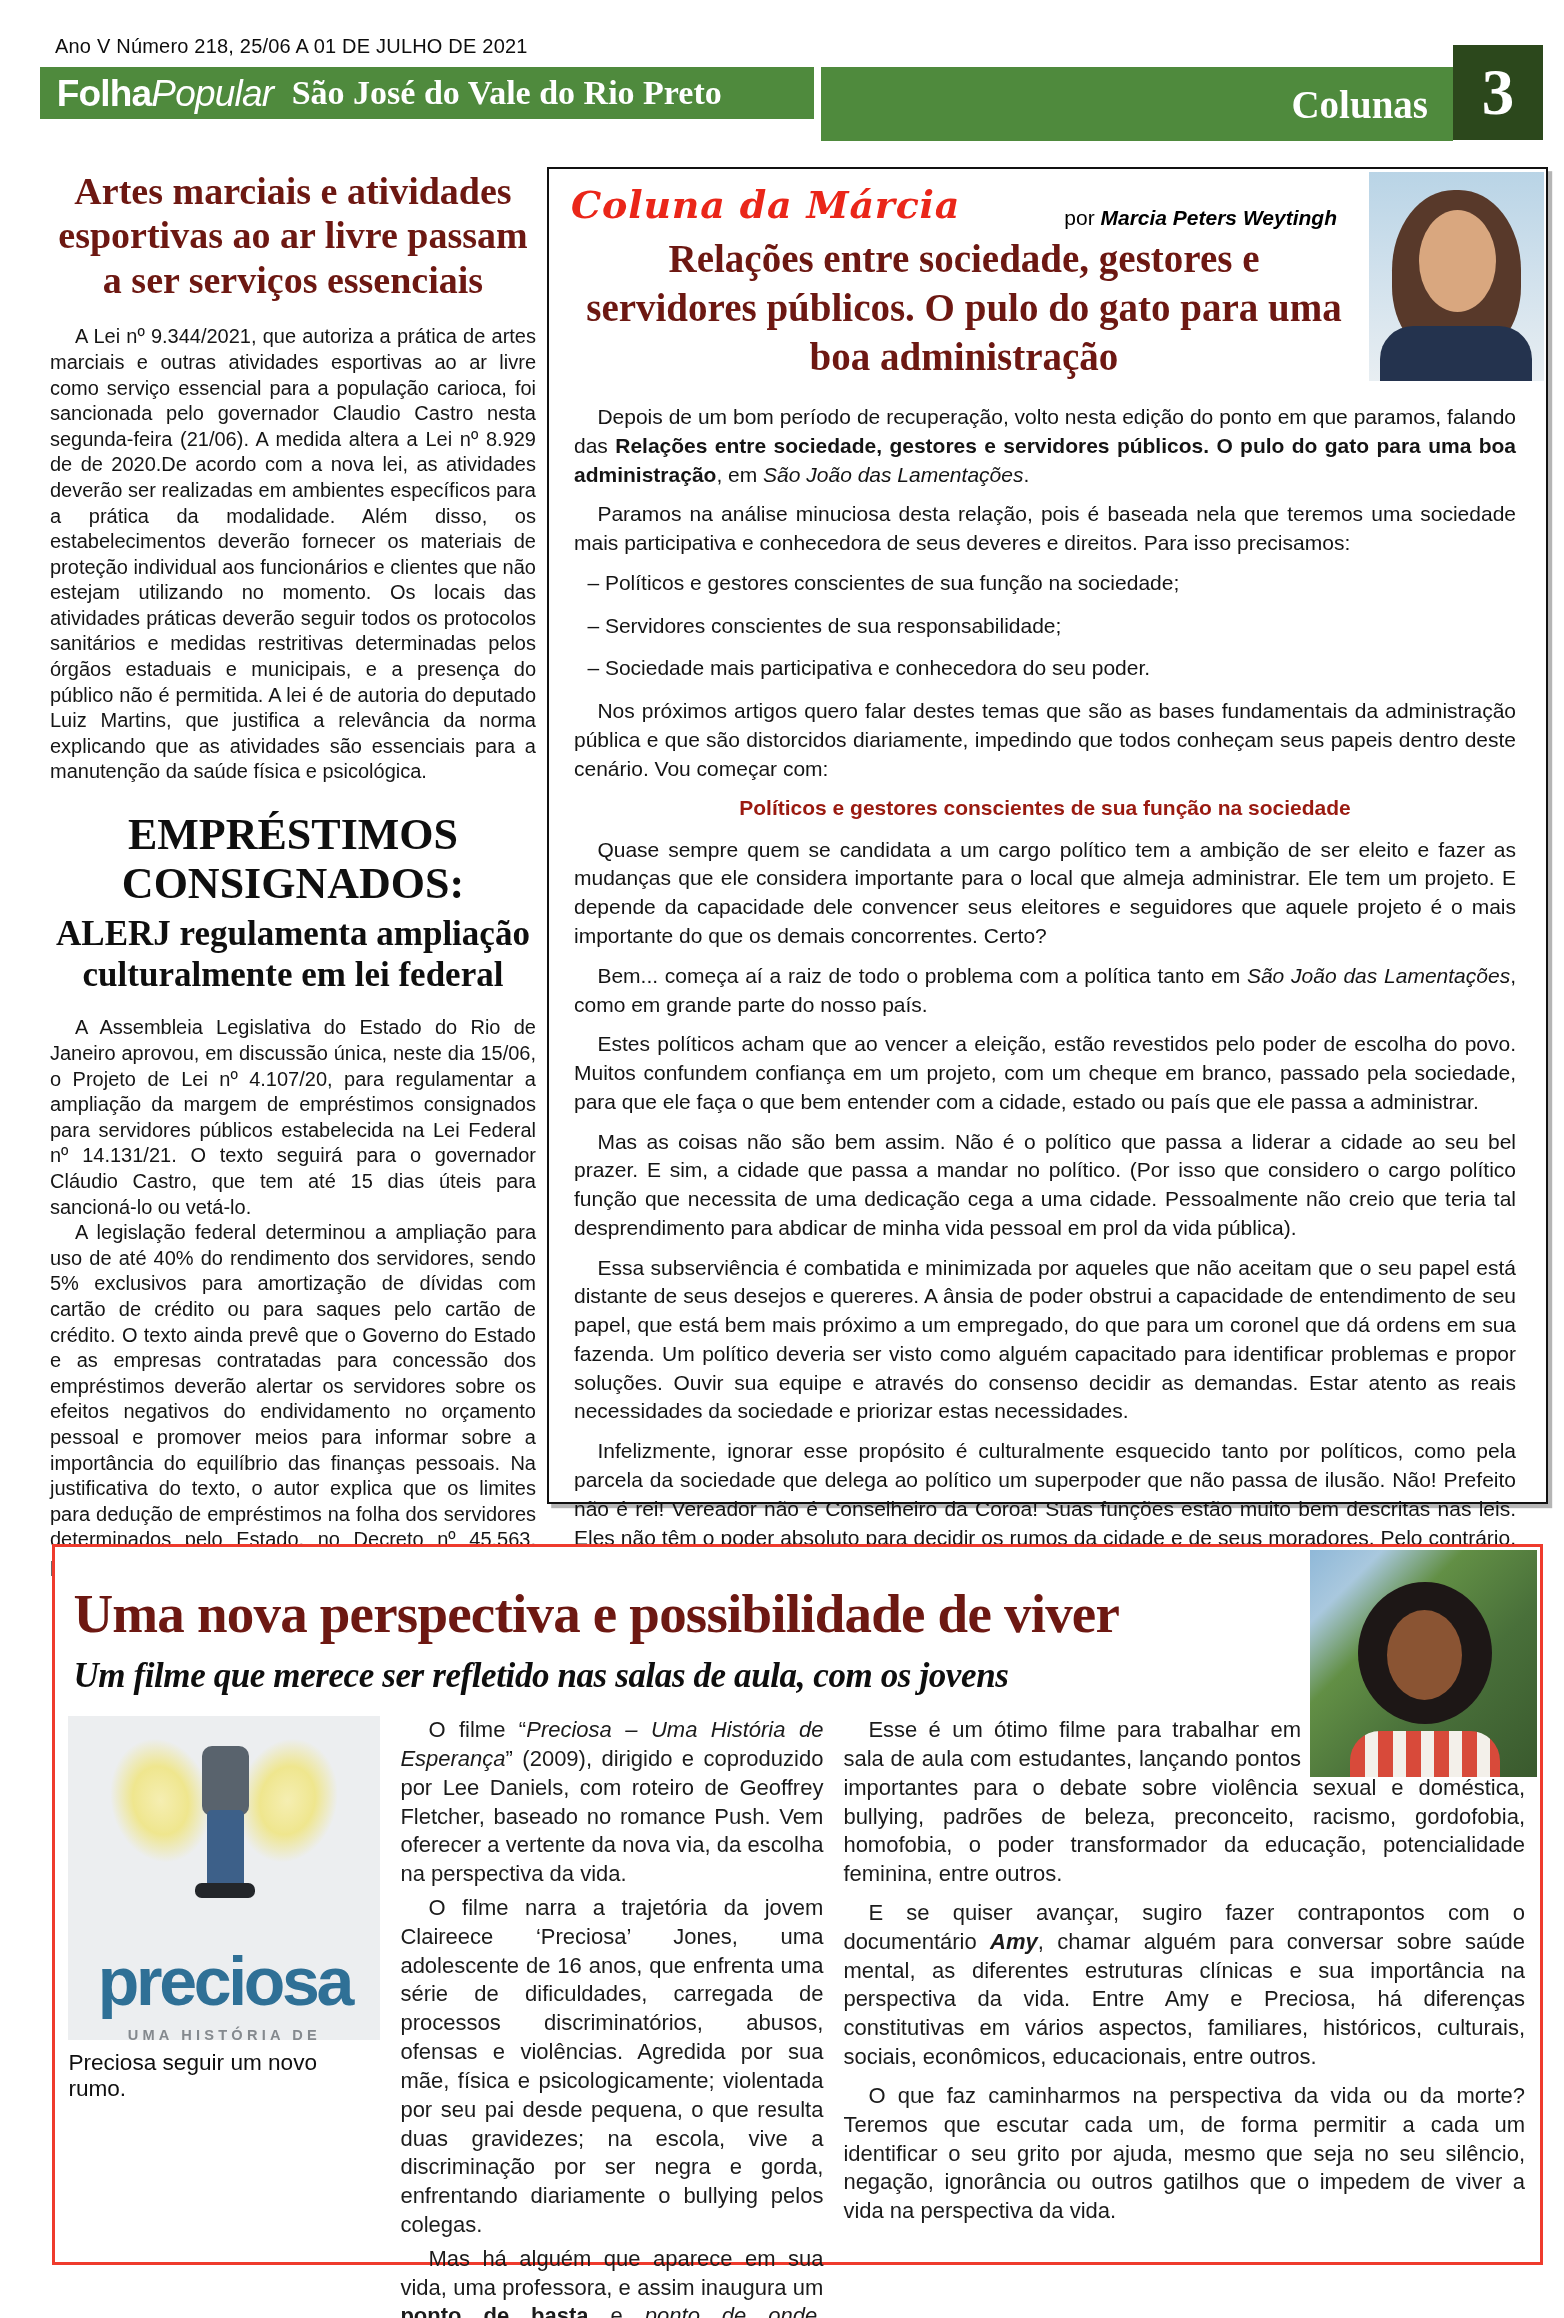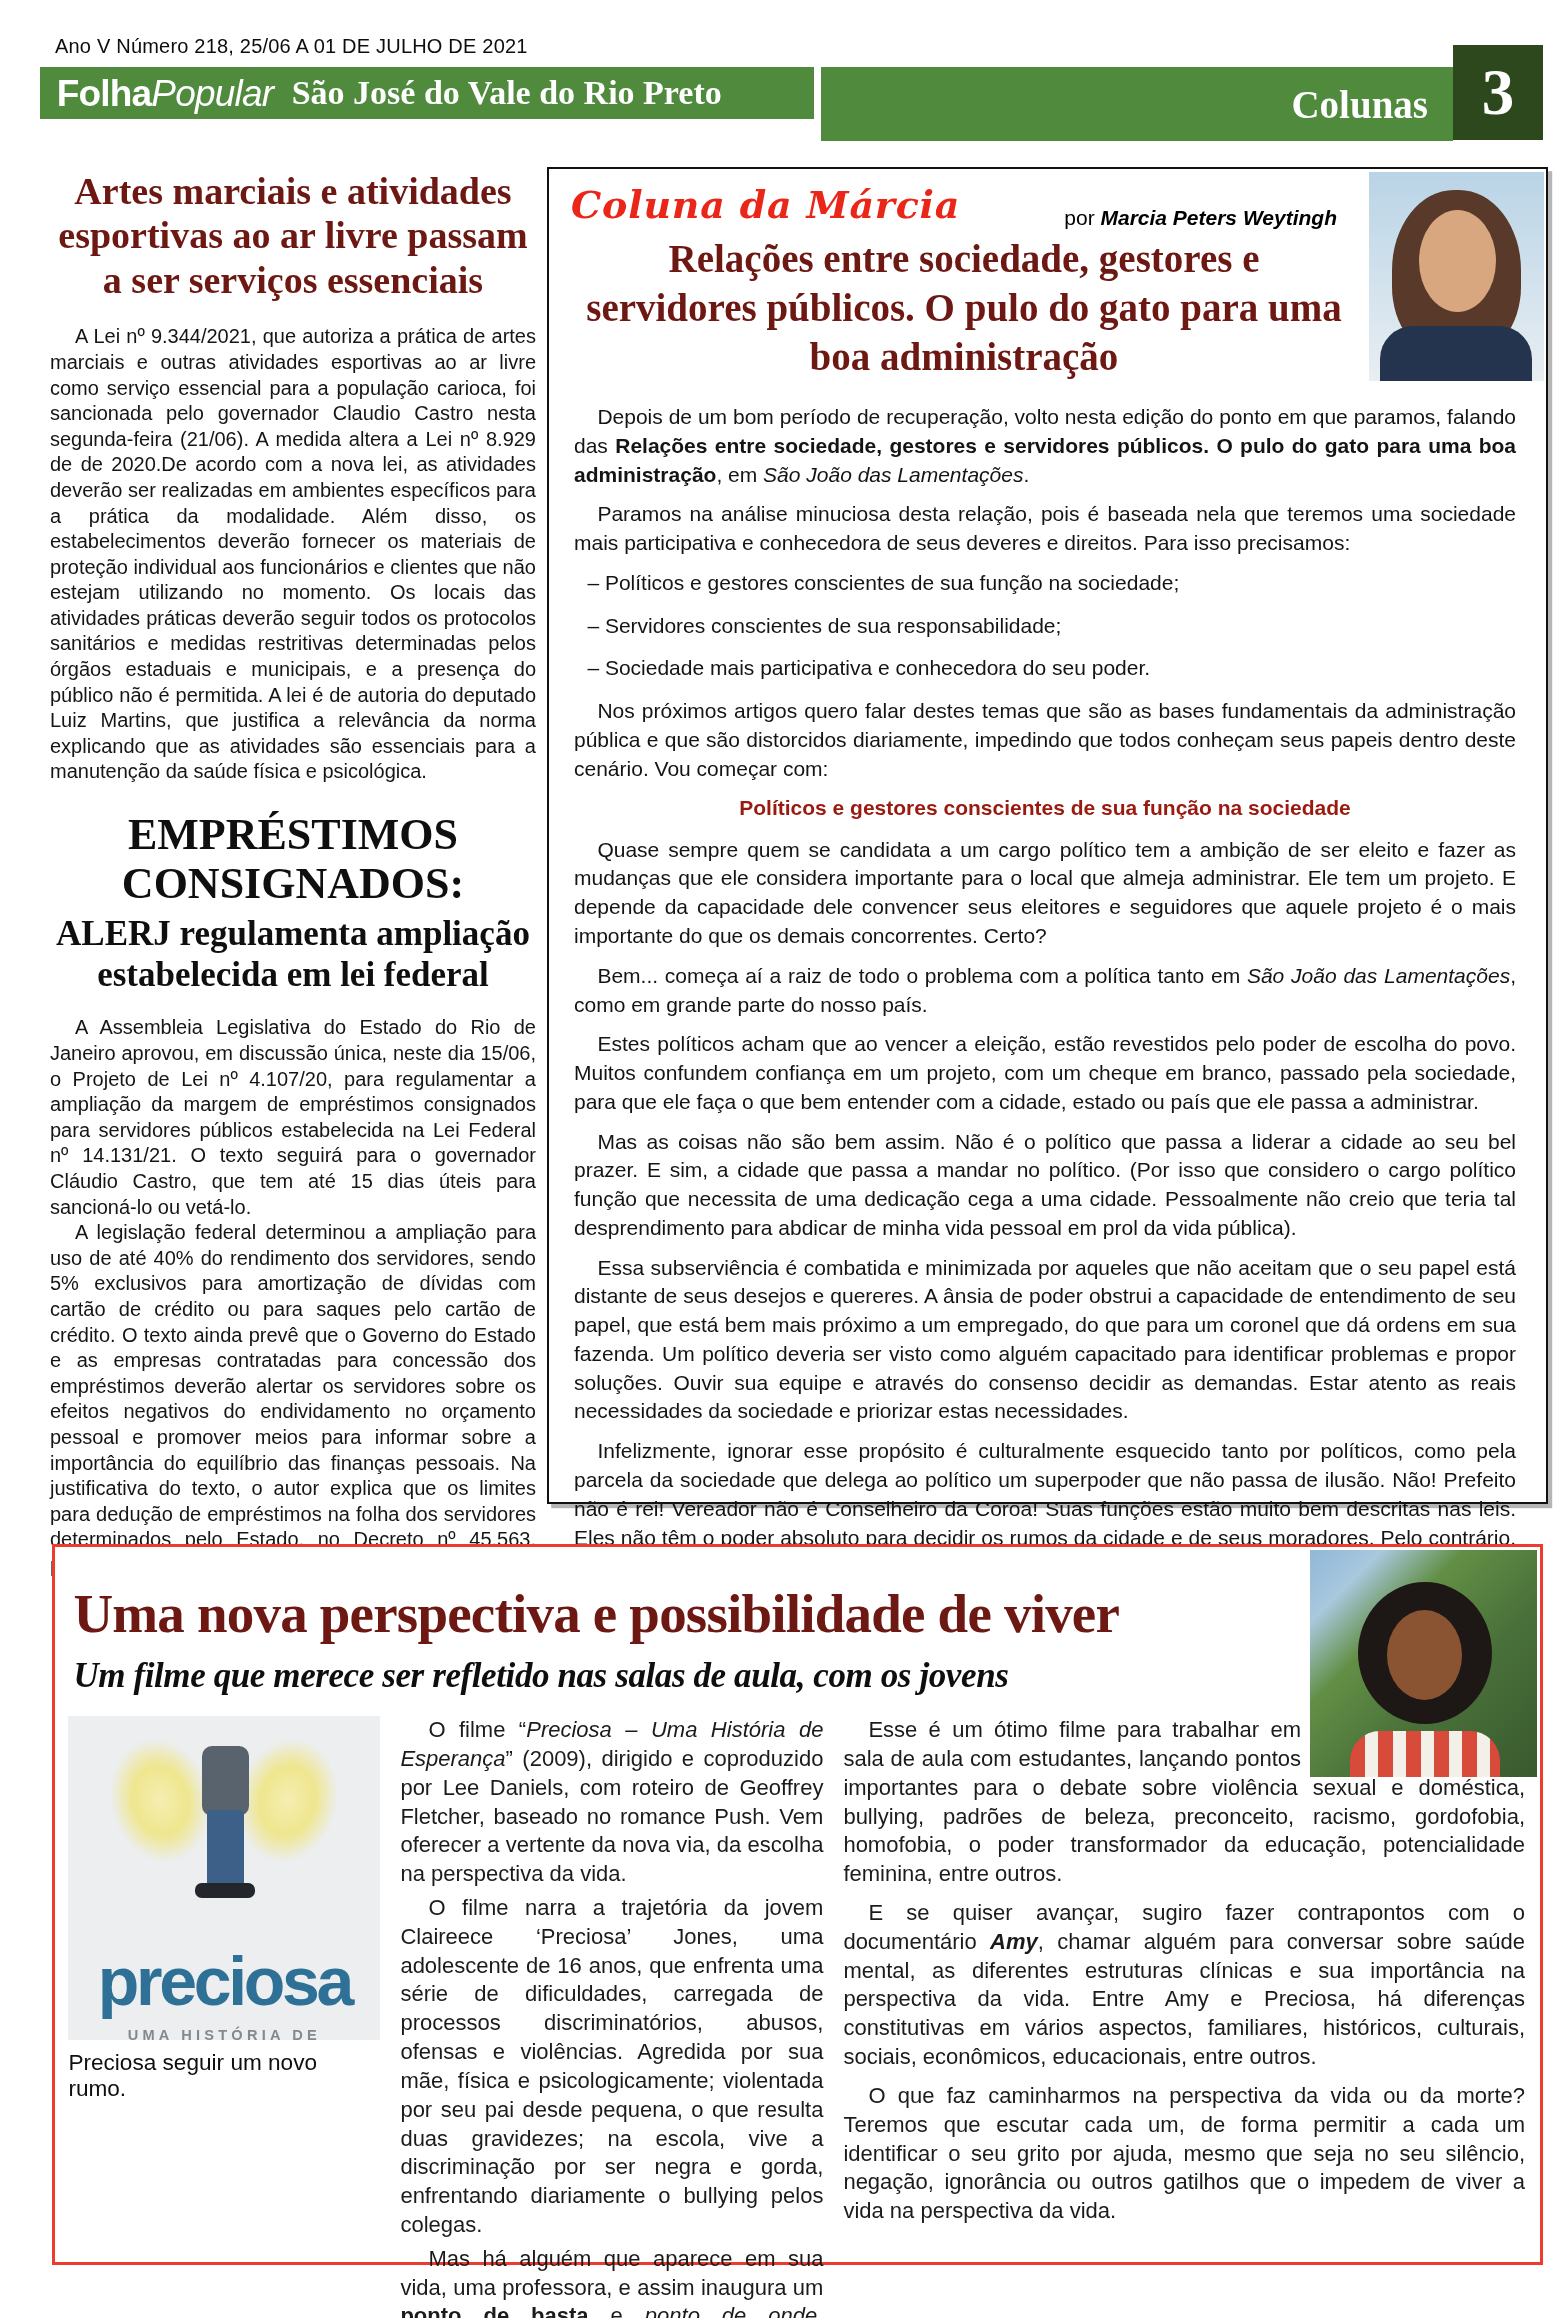--- a/index.html
+++ b/index.html
@@ -101,21 +101,21 @@
   <div class="page-num-box">
     <span class="page-num">3</span>
   </div>
 
   <div class="left-col">
     <h1 class="a1-title">Artes marciais e atividades esportivas ao ar livre passam a ser serviços essenciais</h1>
     <div class="body-sm">
       <p>A Lei nº 9.344/2021, que autoriza a prática de artes marciais e outras atividades esportivas ao ar livre como serviço essencial para a população carioca, foi sancionada pelo governador Claudio Castro nesta segunda-feira (21/06). A medida altera a Lei nº 8.929 de de 2020.De acordo com a nova lei, as atividades deverão ser realizadas em ambientes específicos para a prática da modalidade. Além disso, os estabelecimentos deverão fornecer os materiais de proteção individual aos funcionários e clientes que não estejam utilizando no momento. Os locais das atividades práticas deverão seguir todos os protocolos sanitários e medidas restritivas determinadas pelos órgãos estaduais e municipais, e a presença do público não é permitida. A lei é de autoria do deputado Luiz Martins, que justifica a relevância da norma explicando que as atividades são essenciais para a manutenção da saúde física e psicológica.</p>
     </div>
     <h2 class="a2-title1">EMPRÉSTIMOS CONSIGNADOS:</h2>
-    <h2 class="a2-title2">ALERJ regulamenta ampliação estabelecida em lei federal</h2>
+    <h2 class="a2-title2">ALERJ regulamenta ampliação culturalmente em lei federal</h2>
     <div class="body-sm">
       <p>A Assembleia Legislativa do Estado do Rio de Janeiro aprovou, em discussão única, neste dia 15/06, o Projeto de Lei nº 4.107/20, para regulamentar a ampliação da margem de empréstimos consignados para servidores públicos estabelecida na Lei Federal nº 14.131/21. O texto seguirá para o governador Cláudio Castro, que tem até 15 dias úteis para sancioná-lo ou vetá-lo.</p>
       <p>A legislação federal determinou a ampliação para uso de até 40% do rendimento dos servidores, sendo 5% exclusivos para amortização de dívidas com cartão de crédito ou para saques pelo cartão de crédito. O texto ainda prevê que o Governo do Estado e as empresas contratadas para concessão dos empréstimos deverão alertar os servidores sobre os efeitos negativos do endividamento no orçamento pessoal e promover meios para informar sobre a importância do equilíbrio das finanças pessoais. Na justificativa do texto, o autor explica que os limites para dedução de empréstimos na folha dos servidores determinados pelo Estado, no Decreto nº 45.563, perderam o efeito após a aprovação da lei federal.</p>
     </div>
   </div>
 
   <div class="marcia-box">
     <div class="marcia-header">
       <span class="script-title">Coluna da Márcia</span>
       <span class="byline"><span>por </span><span class="nm">Marcia Peters Weytingh</span></span>

